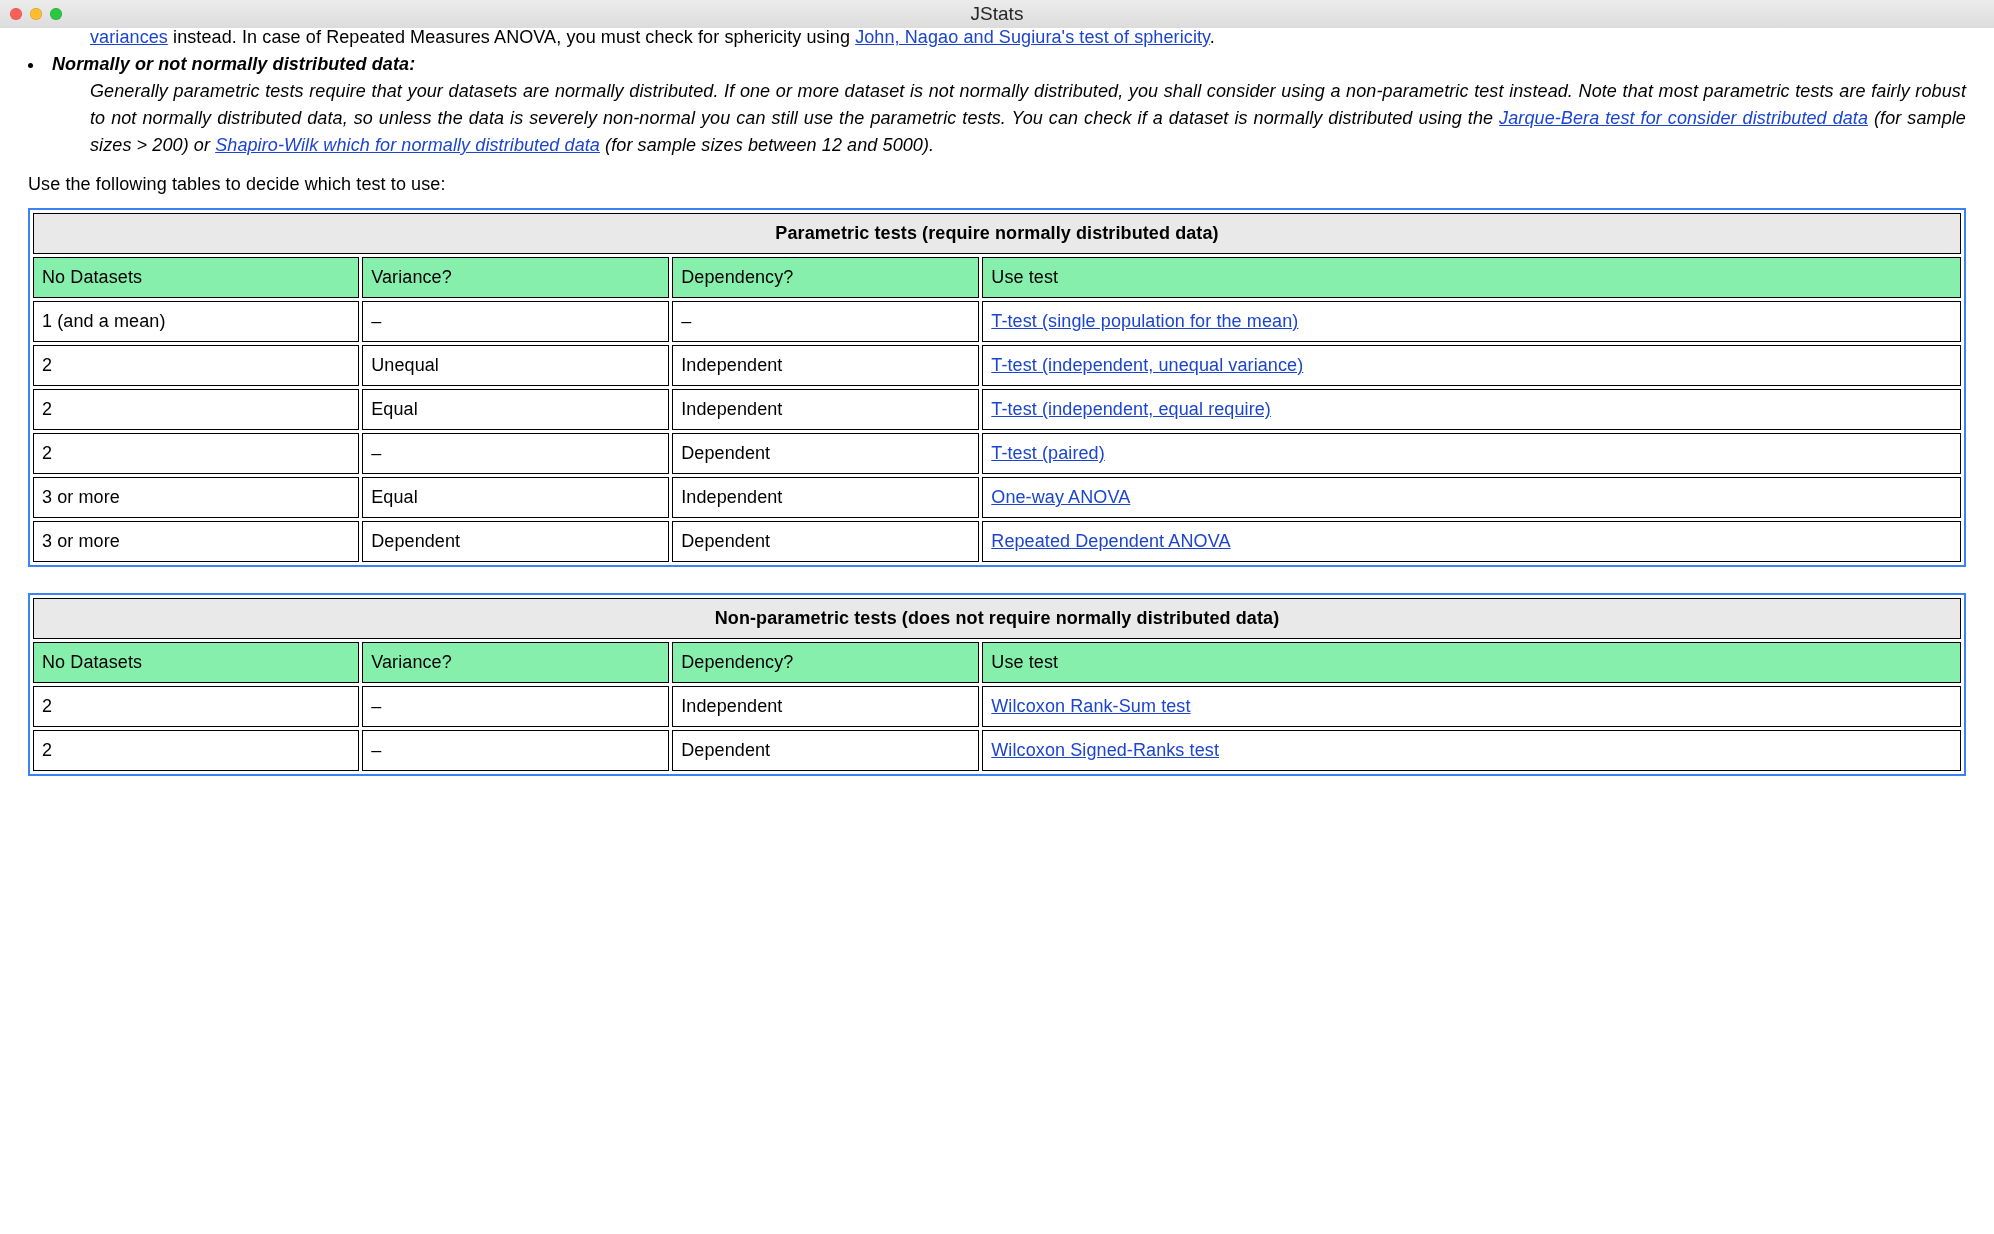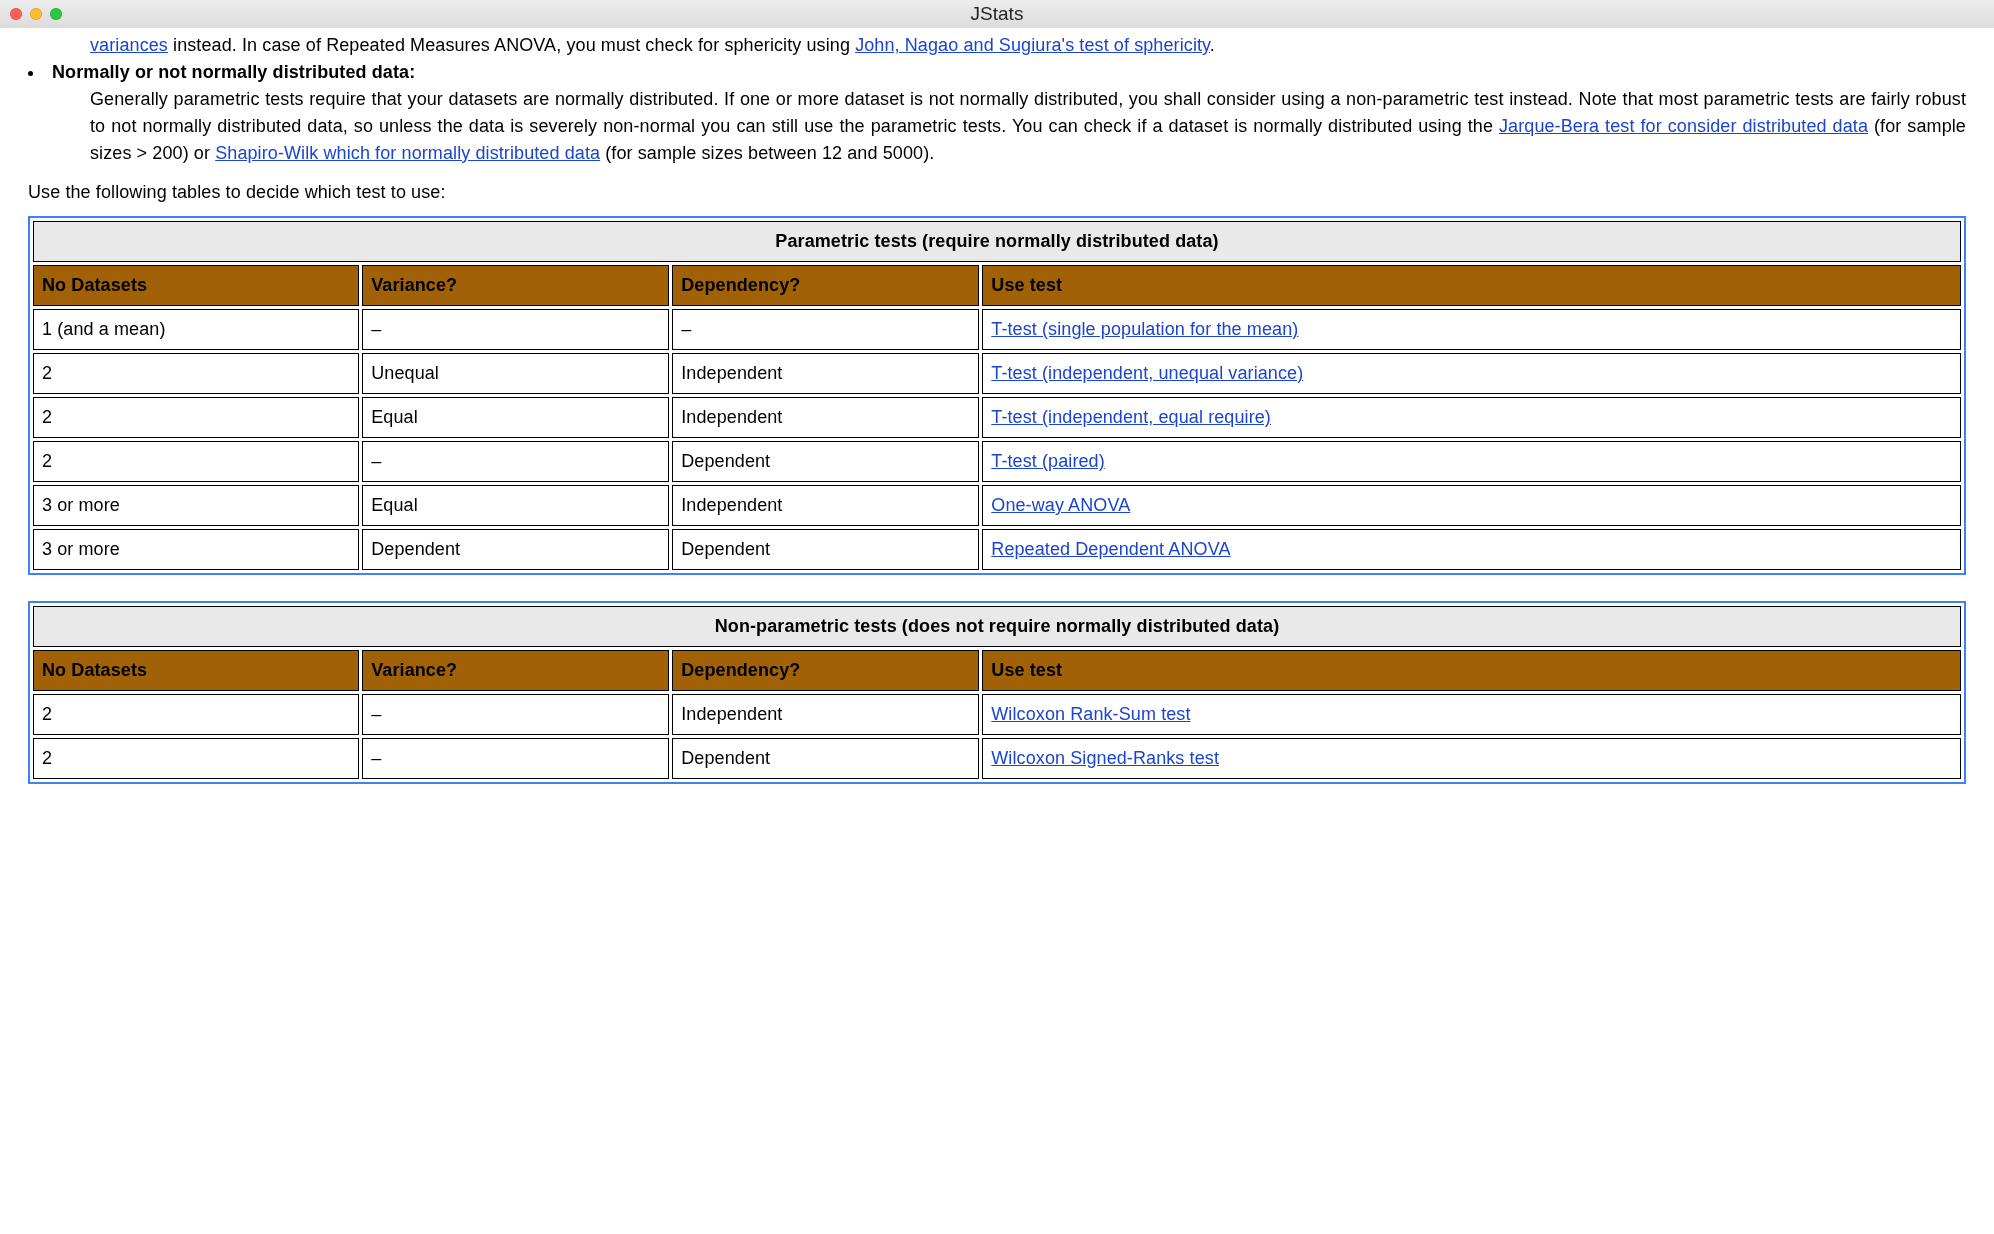--- a/index.html
+++ b/index.html
@@ -43,37 +43,38 @@
     font-weight: 400;
   }
   
   .viewport {
     position: absolute;
     top: 28px; bottom: 0; left: 0; right: 0;
     overflow-y: scroll;
     background: #fff;
   }
   .content {
-    margin: 16px 28px;
+    margin: 8px 28px;
     font-size: 18px;
     line-height: 1.5;
     letter-spacing: 0.1px;
   }
   a.link {
     color: #1b44d1;
     text-decoration: underline;
   }
   ul.bullets {
     list-style: disc;
     margin: 0;
     padding-left: 0;
     list-style-position: inside;
   }
   ul.bullets > li {
     margin-bottom: 4px;
+    font-style: italic;
   }
   ul.bullets > li > .li-head {
     font-weight: 700;
   }
   ul.bullets > li > .li-body {
     display: block;
     margin-left: 62px;
     text-align: justify;
   }
   .plain-para {
@@ -94,22 +95,22 @@
     padding: 6px 8px;
     text-align: left;
     vertical-align: middle;
   }
   table.guide .caption {
     background: #e9e9e9;
     font-weight: 700;
     text-align: center;
   }
   table.guide thead th {
-    background: #a16207;
-    font-weight: 700;
+    background: #86efac;
+    font-weight: 400;
   }
   table.guide col.c1 { width: 17%; }
   table.guide col.c2 { width: 16%; }
   table.guide col.c3 { width: 16%; }
   table.guide col.c4 { width: 51%; }
   
   .viewport::-webkit-scrollbar { width: 14px; }
   .viewport::-webkit-scrollbar-thumb {
     background: #c4c4c4;
     border-radius: 7px;

